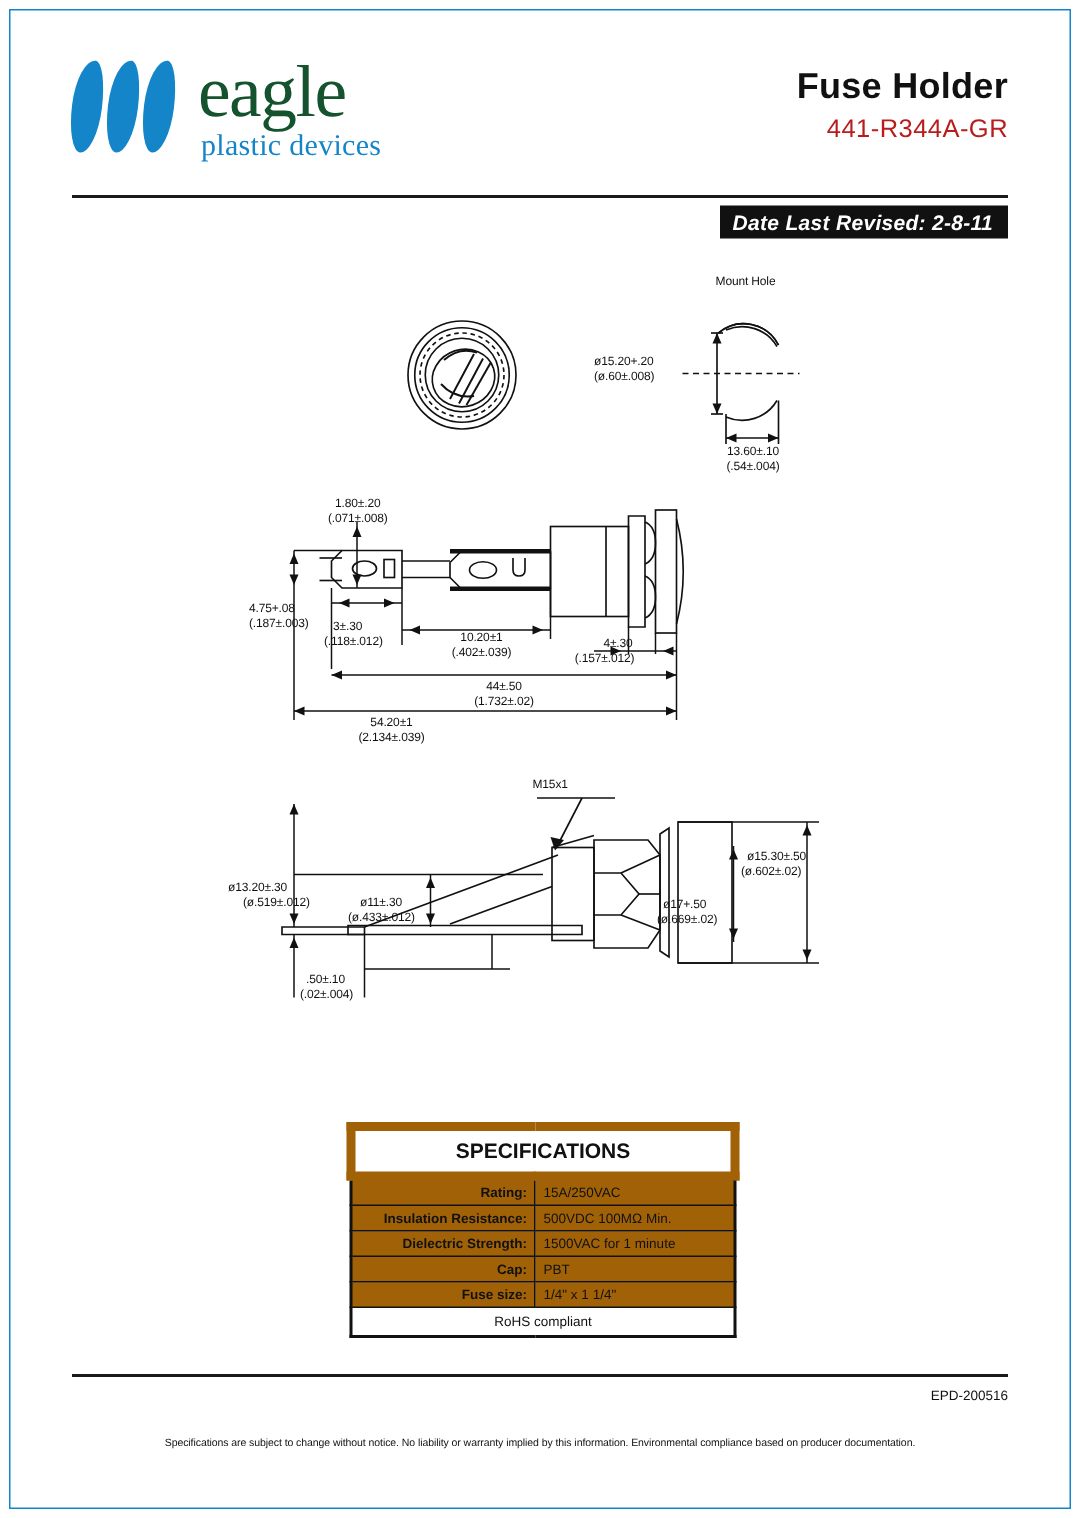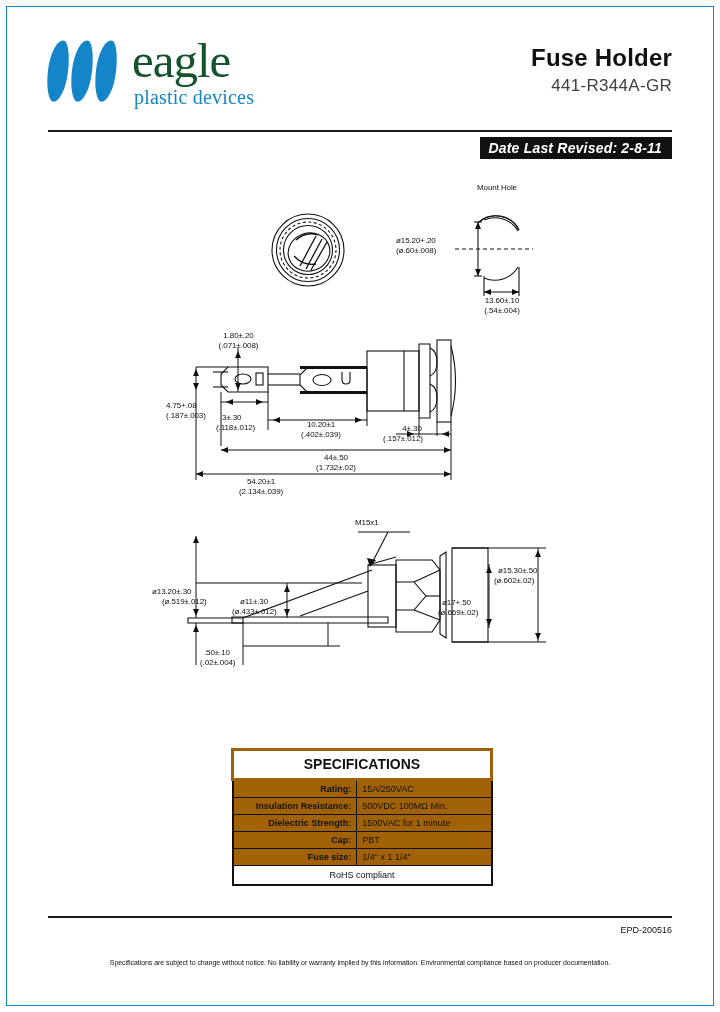--- a/index.html
+++ b/index.html
@@ -29,21 +29,21 @@
   .eagle-word{
     font-family:"Liberation Serif",serif;font-size:49px;line-height:46px;
     color:#14532d;letter-spacing:-1px;
   }
   .pd-word{
     font-family:"Liberation Serif",serif;font-size:20px;line-height:22px;
     color:#1485c8;letter-spacing:.2px;margin-top:2px;margin-left:2px;
   }
   .title-block{position:absolute;right:0;top:6px;text-align:right;}
   .doc-title{font-size:24px;font-weight:bold;color:#111;letter-spacing:.2px;}
-  .doc-part{font-size:17px;color:#404040;margin-top:4px;letter-spacing:.3px;}
+  .doc-part{font-size:17px;color:#b91c1c;margin-top:4px;letter-spacing:.3px;}
   .hdr-rule{position:absolute;left:48px;right:48px;top:130px;height:2px;background:#1a1a1a;}
   .revbadge{
     position:absolute;right:48px;top:137px;background:#111;color:#fff;
     font-size:14px;font-weight:bold;font-style:italic;
     padding:3px 10px 3px 8px;letter-spacing:.2px;white-space:nowrap;
   }
 
   
   .drawings{position:absolute;left:0;top:170px;width:720px;height:540px;}
   .dimtxt{
@@ -57,21 +57,21 @@
   }
 
   
   .spec{
     position:absolute;left:231px;top:748px;width:262px;
     border:2px solid #111;border-collapse:collapse;background:#fff;
   }
   .spec td,.spec th{border:1px solid #111;padding:3px 5px;font-size:9px;color:#111;}
   .spec .hdr{
     text-align:center;font-size:14px;font-weight:bold;padding:5px 0 6px;
-    border:3px solid #a16207;
+    border:6px solid #a16207;
   }
   .spec .k{background:#a16207;font-weight:bold;width:48%;text-align:right;}
   .spec .v{background:#a16207;}
   .spec .rohs{text-align:center;font-size:9px;padding:4px 0;}
 
   
   .ftr-rule{position:absolute;left:48px;right:48px;top:916px;height:2px;background:#1a1a1a;}
   .mouser{
     position:absolute;left:0;right:0;top:921px;text-align:center;
     font-style:italic;font-weight:bold;color:#111;

